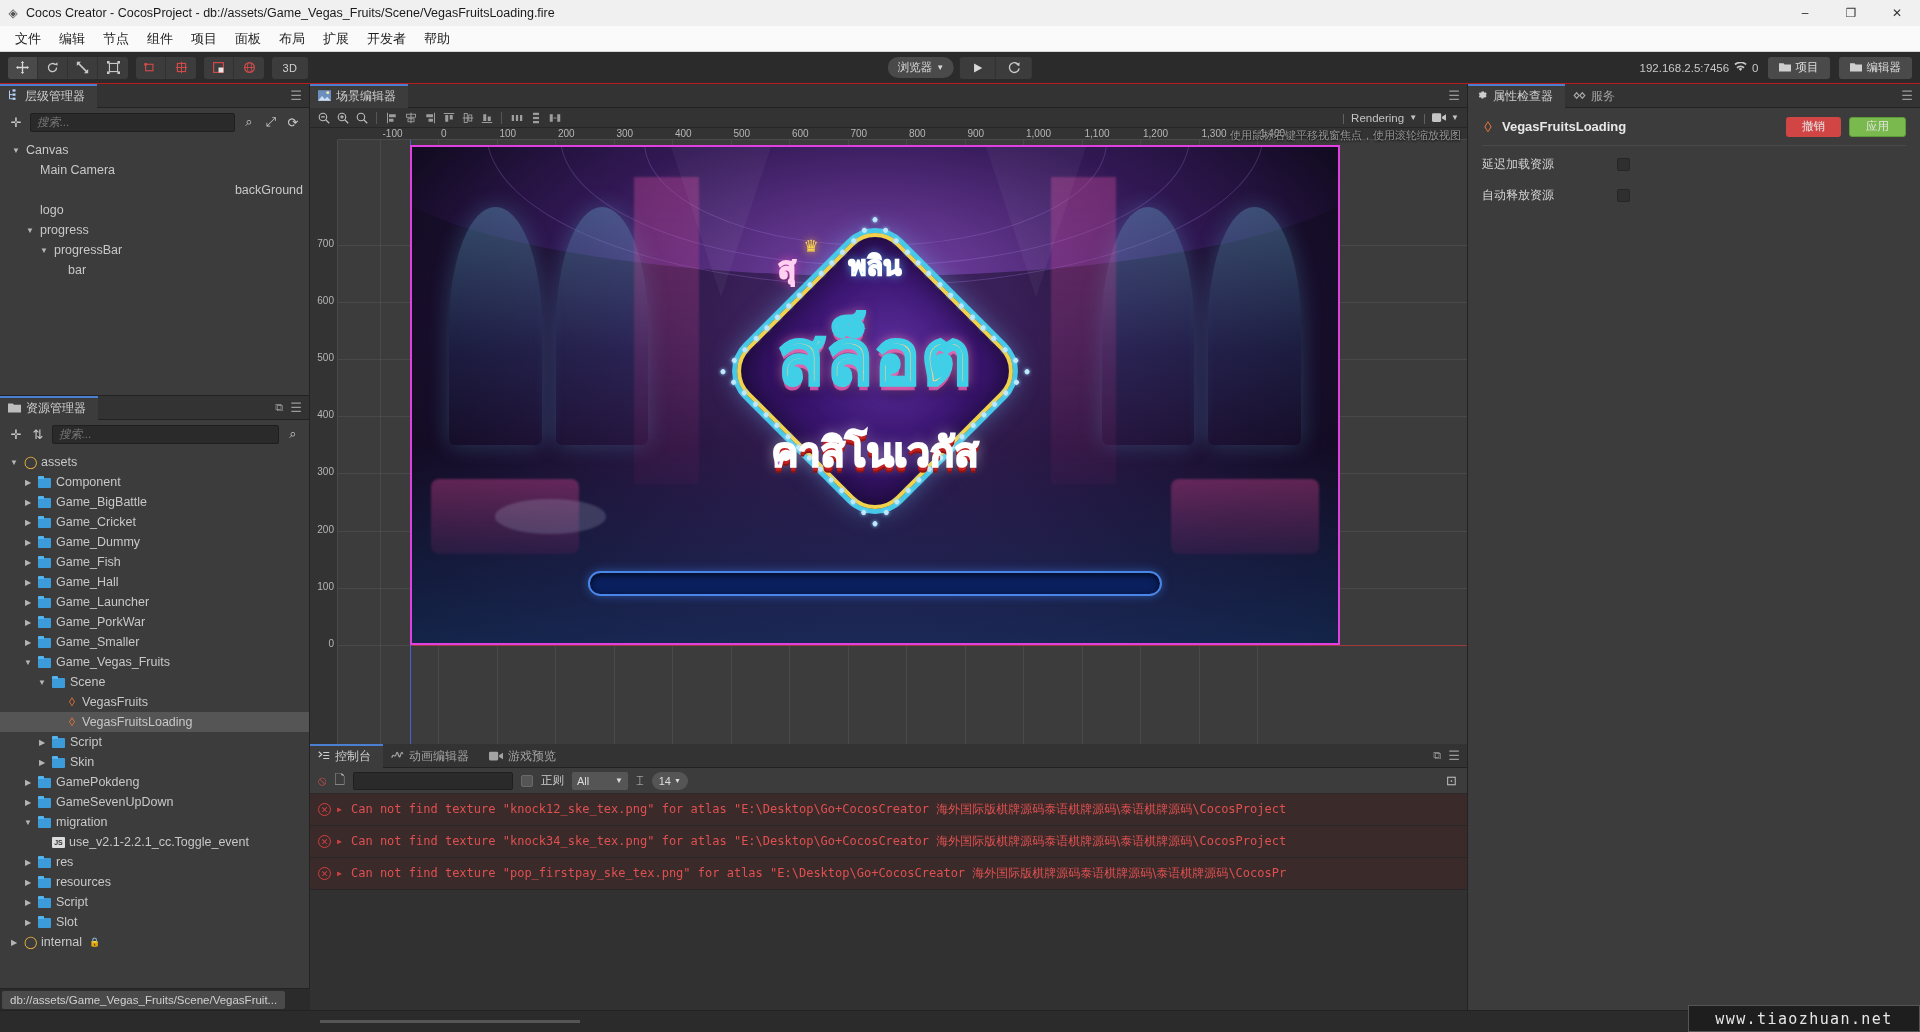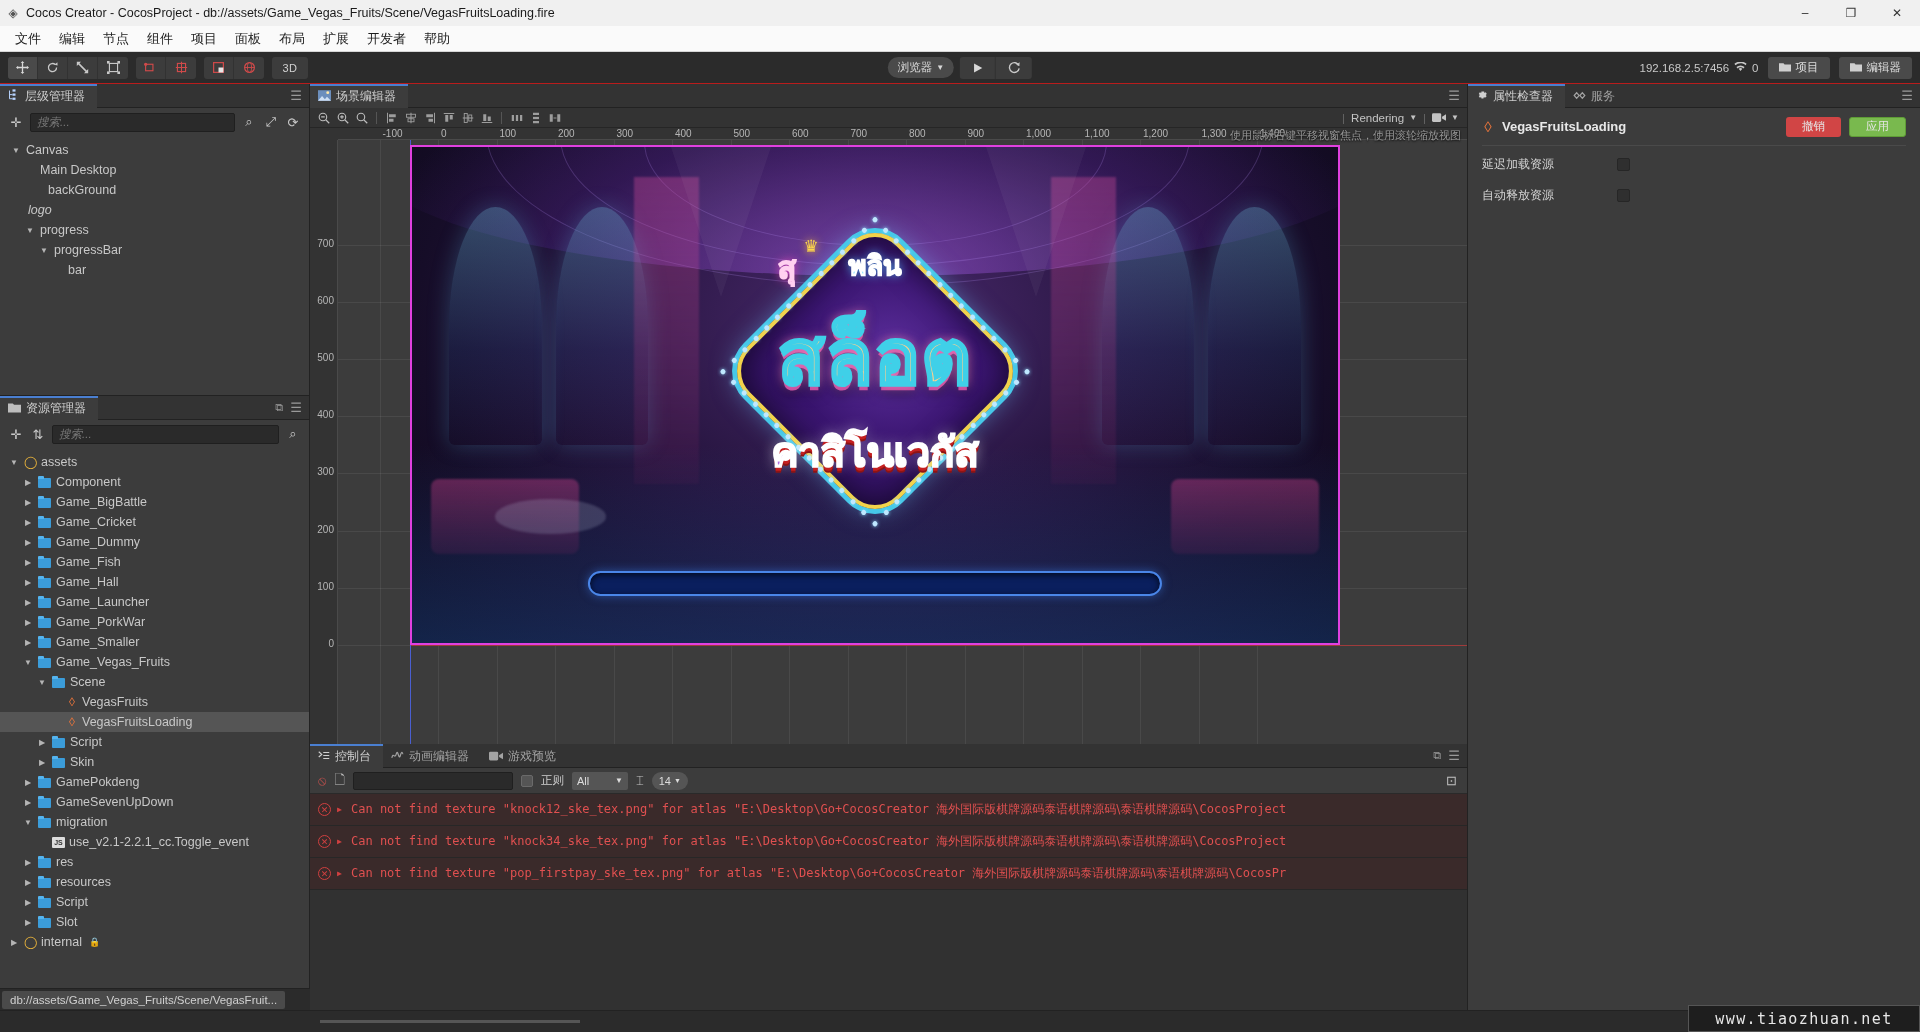--- a/index.html
+++ b/index.html
@@ -468,27 +468,27 @@
           <span class="icon-btn">⤢</span>
           <span class="icon-btn">⟳</span>
         </div>
         <div class="tree" id="hier-tree">
             <div class="trow" style="padding-left: 10px;">
               <span class="arrow">▼</span>
               <span>Canvas</span>
             </div>
             <div class="trow" style="padding-left: 24px;">
               <span class="arrow none">▶</span>
-              <span>Main Desktop</span>
-            </div>
-            <div class="trow" style="padding-left: 32px;">
+              <span>Main Camera</span>
+            </div>
+            <div class="trow" style="padding-left: 32px; justify-content: flex-end;">
               <span class="arrow none">▶</span>
               <span>backGround</span>
             </div>
-            <div class="trow" style="padding-left: 12px; font-style: italic;">
+            <div class="trow" style="padding-left: 24px;">
               <span class="arrow none">▶</span>
               <span>logo</span>
             </div>
             <div class="trow" style="padding-left: 24px;">
               <span class="arrow">▼</span>
               <span>progress</span>
             </div>
             <div class="trow" style="padding-left: 38px;">
               <span class="arrow">▼</span>
               <span>progressBar</span>

